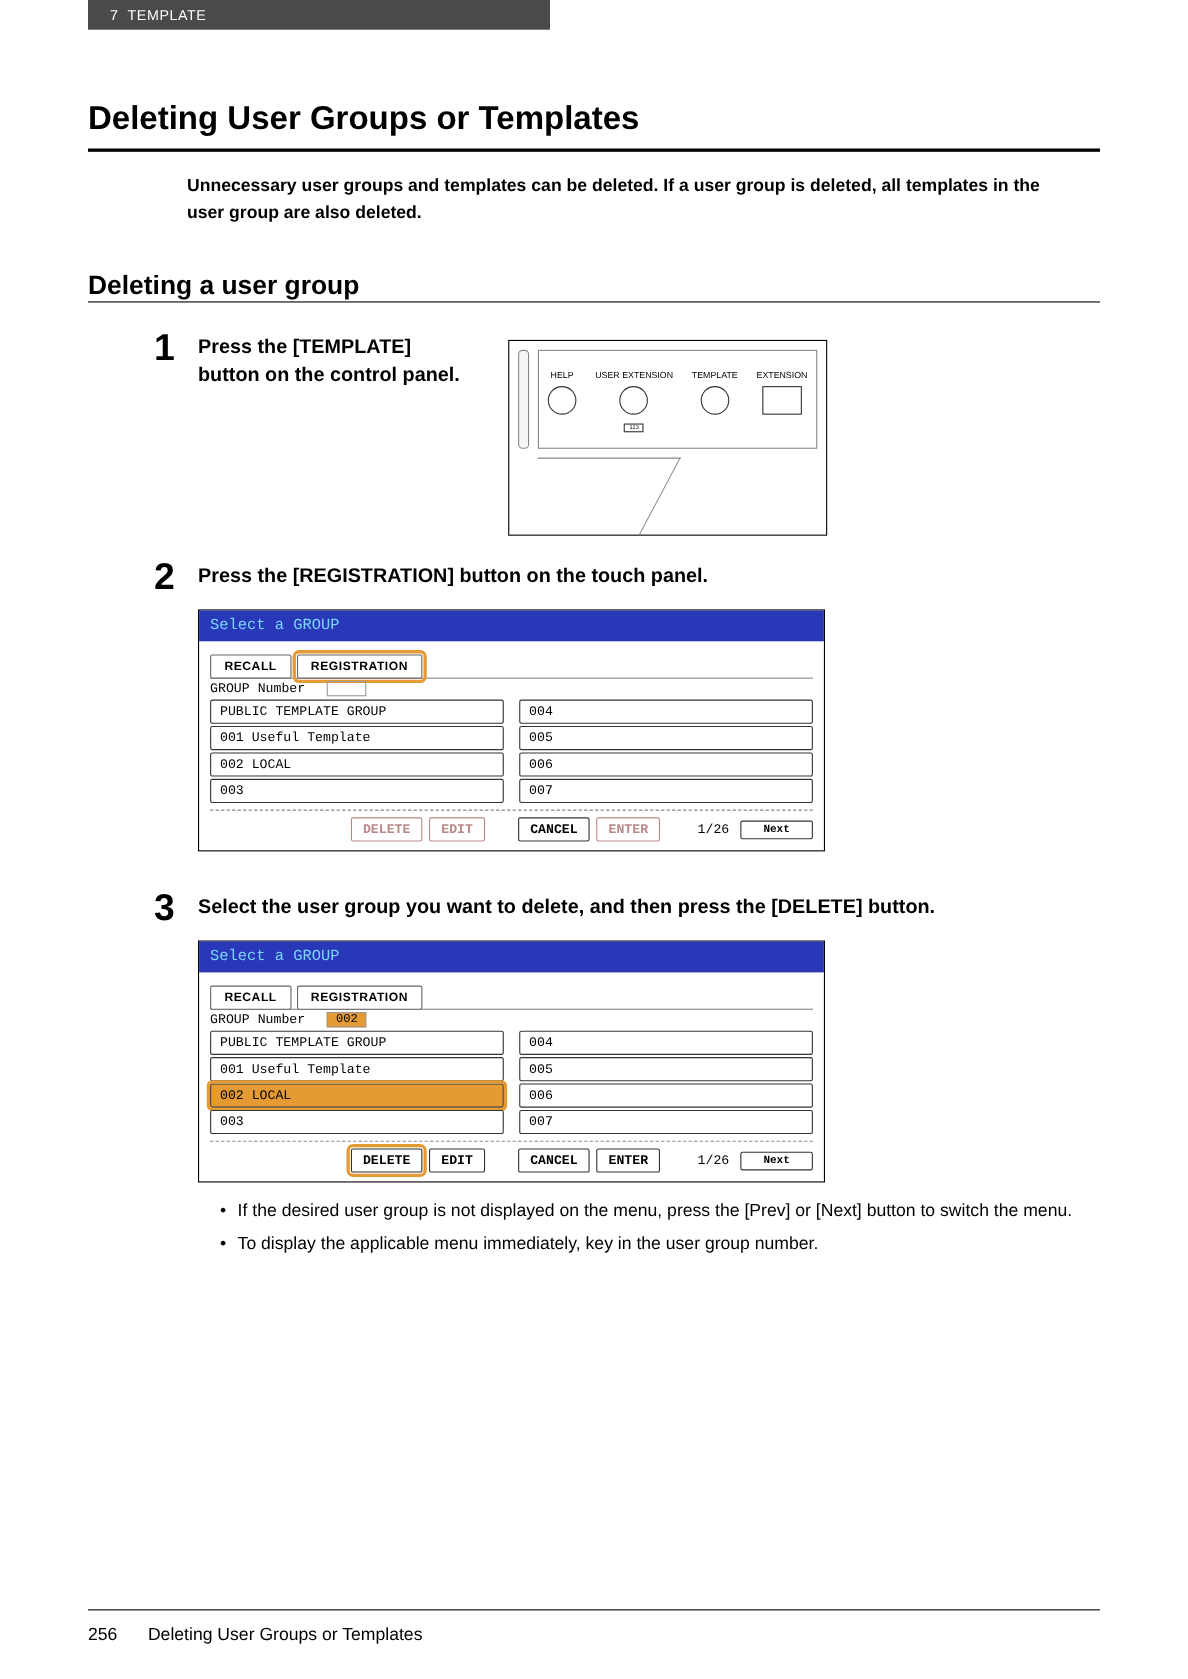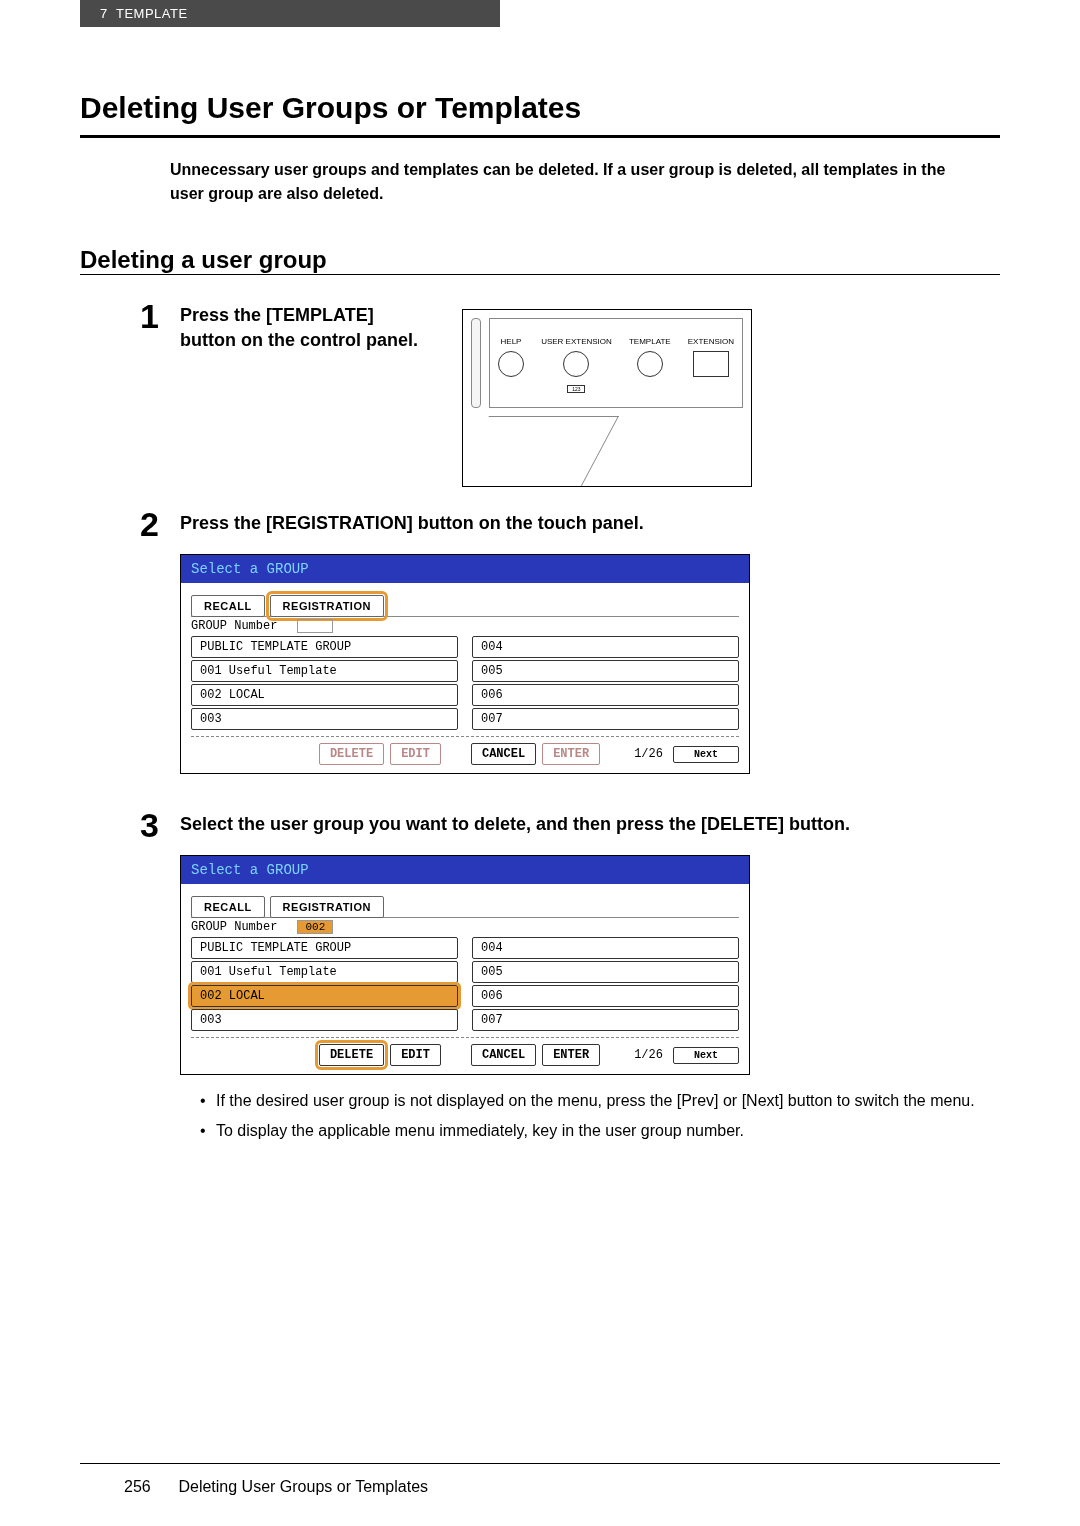--- a/index.html
+++ b/index.html
@@ -229,21 +229,21 @@
   }
   .notes li { margin-bottom: 6px; list-style: none; position: relative; padding-left: 16px; }
   .notes li::before { content: "•"; position: absolute; left: 0; }
   .page-footer {
     position: absolute;
     bottom: 30px;
     left: 80px;
     right: 80px;
   }
   .page-footer-line { border-top: 1.5px solid #000; margin-bottom: 14px; }
-  .page-footer-text { font-size: 16px; margin-left: 44px; }
+  .page-footer-text { font-size: 16px; }
   .page-num { display: inline-block; width: 50px; }
 </style>
 </head>
 <body>
 
 <div class="tab-header">
   <span>7</span>&nbsp;&nbsp;<span>TEMPLATE</span>
 </div>
 
 <h1 class="main-title">Deleting User Groups or Templates</h1>

